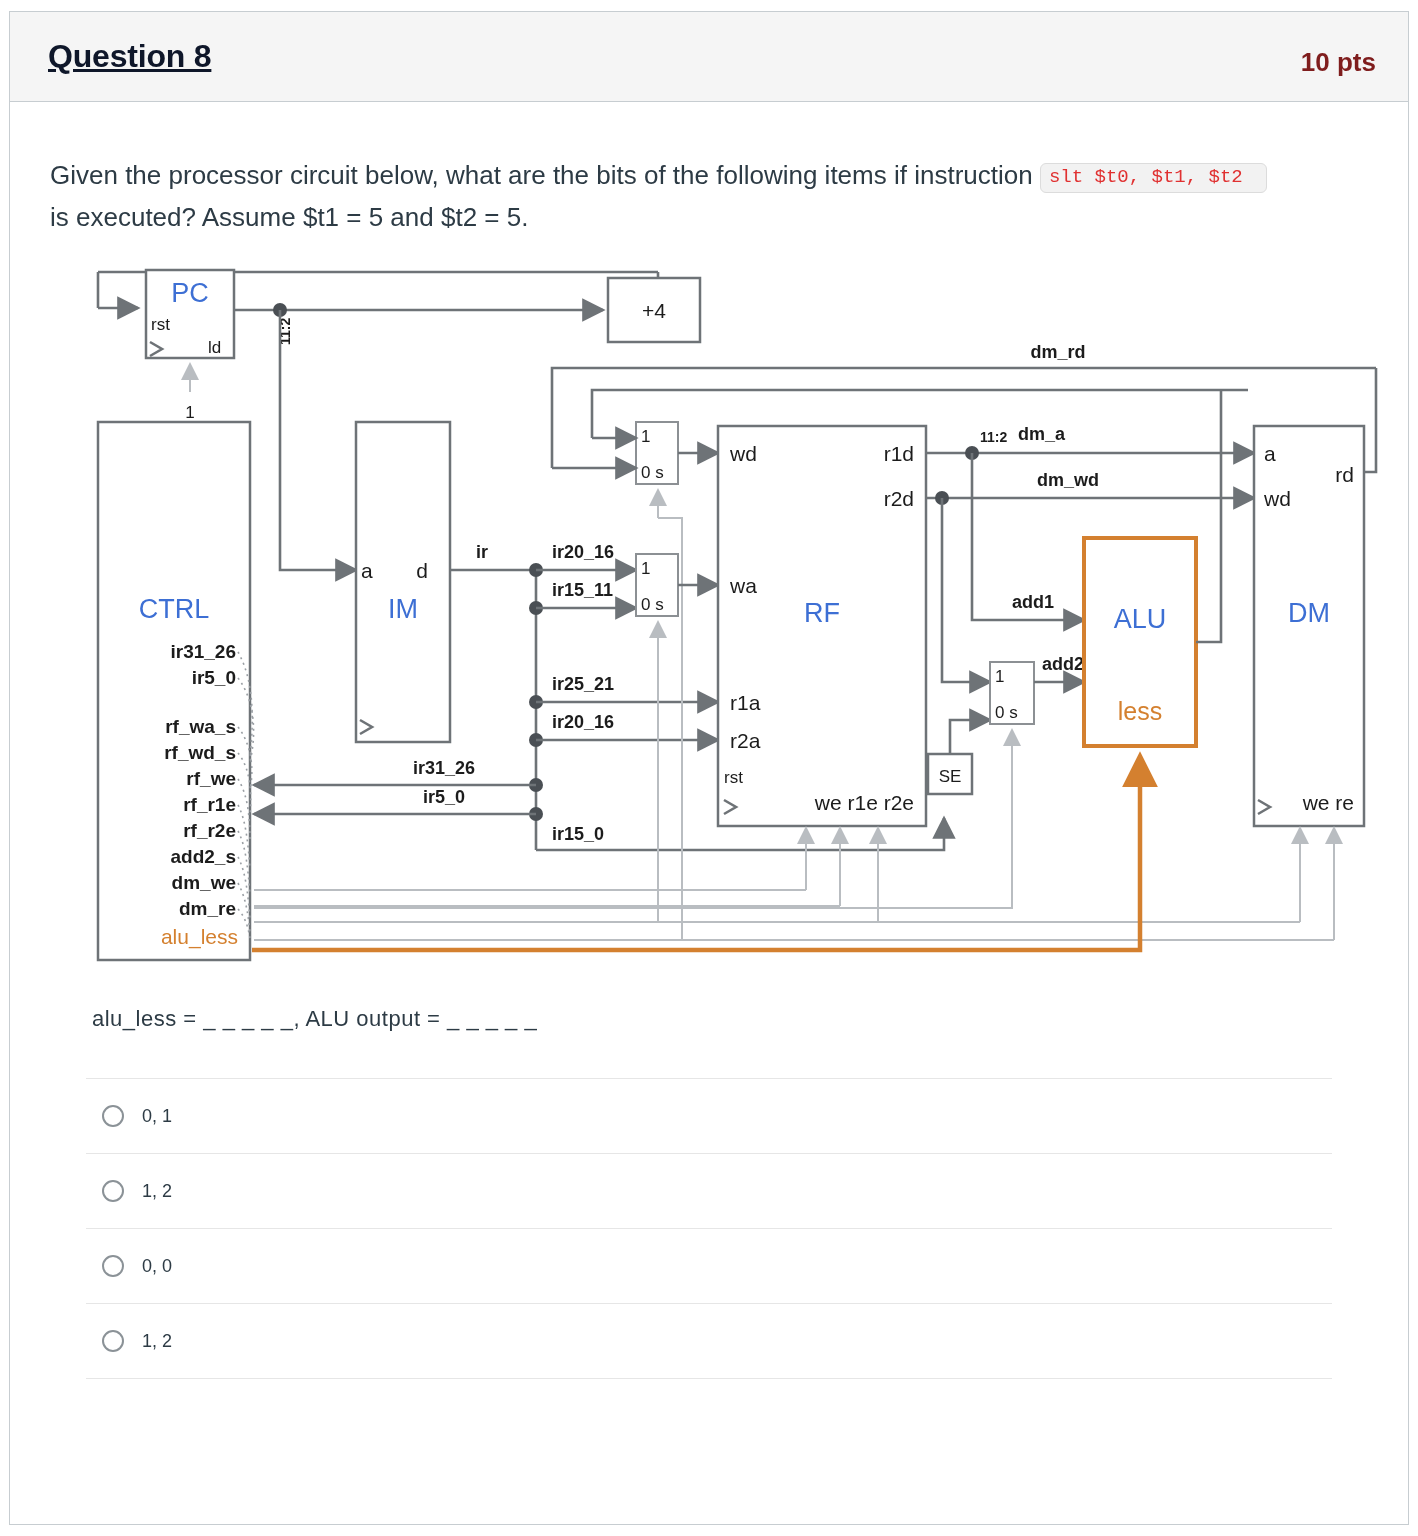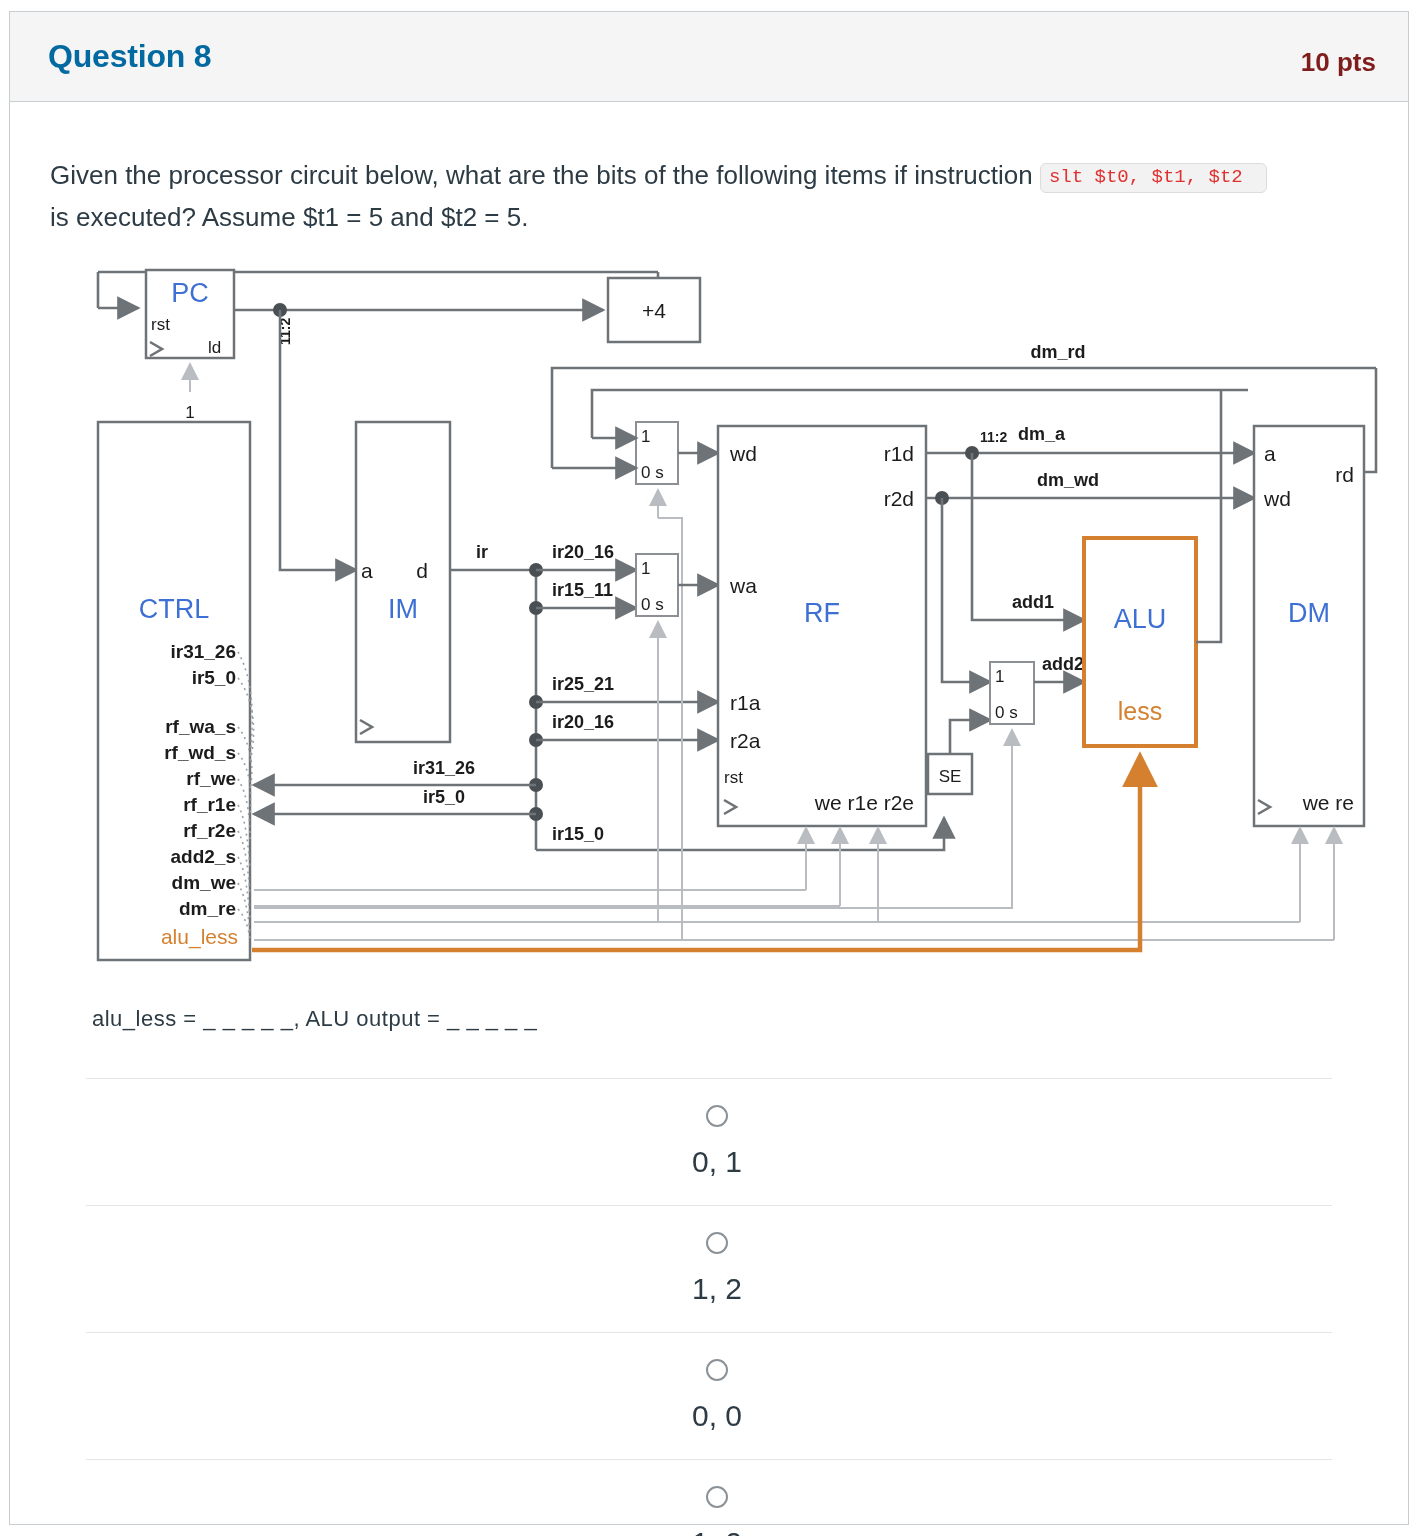--- a/index.html
+++ b/index.html
@@ -26,22 +26,23 @@
     background: #f5f5f5;
     border-bottom: 1px solid #c7cdd1;
     display: flex;
     align-items: center;
     justify-content: space-between;
     padding: 0 32px 0 38px;
   }
   .qtitle {
     font-size: 32px;
     font-weight: bold;
-    color: #0369a1;
+    color: #0f172a;
     letter-spacing: -0.2px;
+    text-decoration: underline;
   }
   .qpts {
     font-size: 26px;
     font-weight: bold;
     color: #7f1d1d;
     margin-top: 12px;
   }
   .qbody { padding: 52px 40px 0 40px; }
   .qtext {
     font-size: 26px;
@@ -94,21 +95,21 @@
     font-size: 22px; color: #2d3b45;
     margin: 16px 0 0 42px;
     letter-spacing: .5px;
   }
   .options { margin: 46px 36px 0 36px; }
   .opt {
     display:flex; align-items:center;
     gap: 18px;
     border-top: 1px solid #e6e6e6;
     padding: 26px 0 26px 16px;
-    font-size: 30px; color:#2d3b45;flex-direction:column;
+    font-size: 18px; color:#2d3b45;
   }
   .opt:last-child { border-bottom: 1px solid #e6e6e6; }
   .radio {
     width: 22px; height: 22px;
     border: 2px solid #8b9297;
     border-radius: 50%;
     flex: 0 0 auto;
     background: #fff;
   }
 </style>

